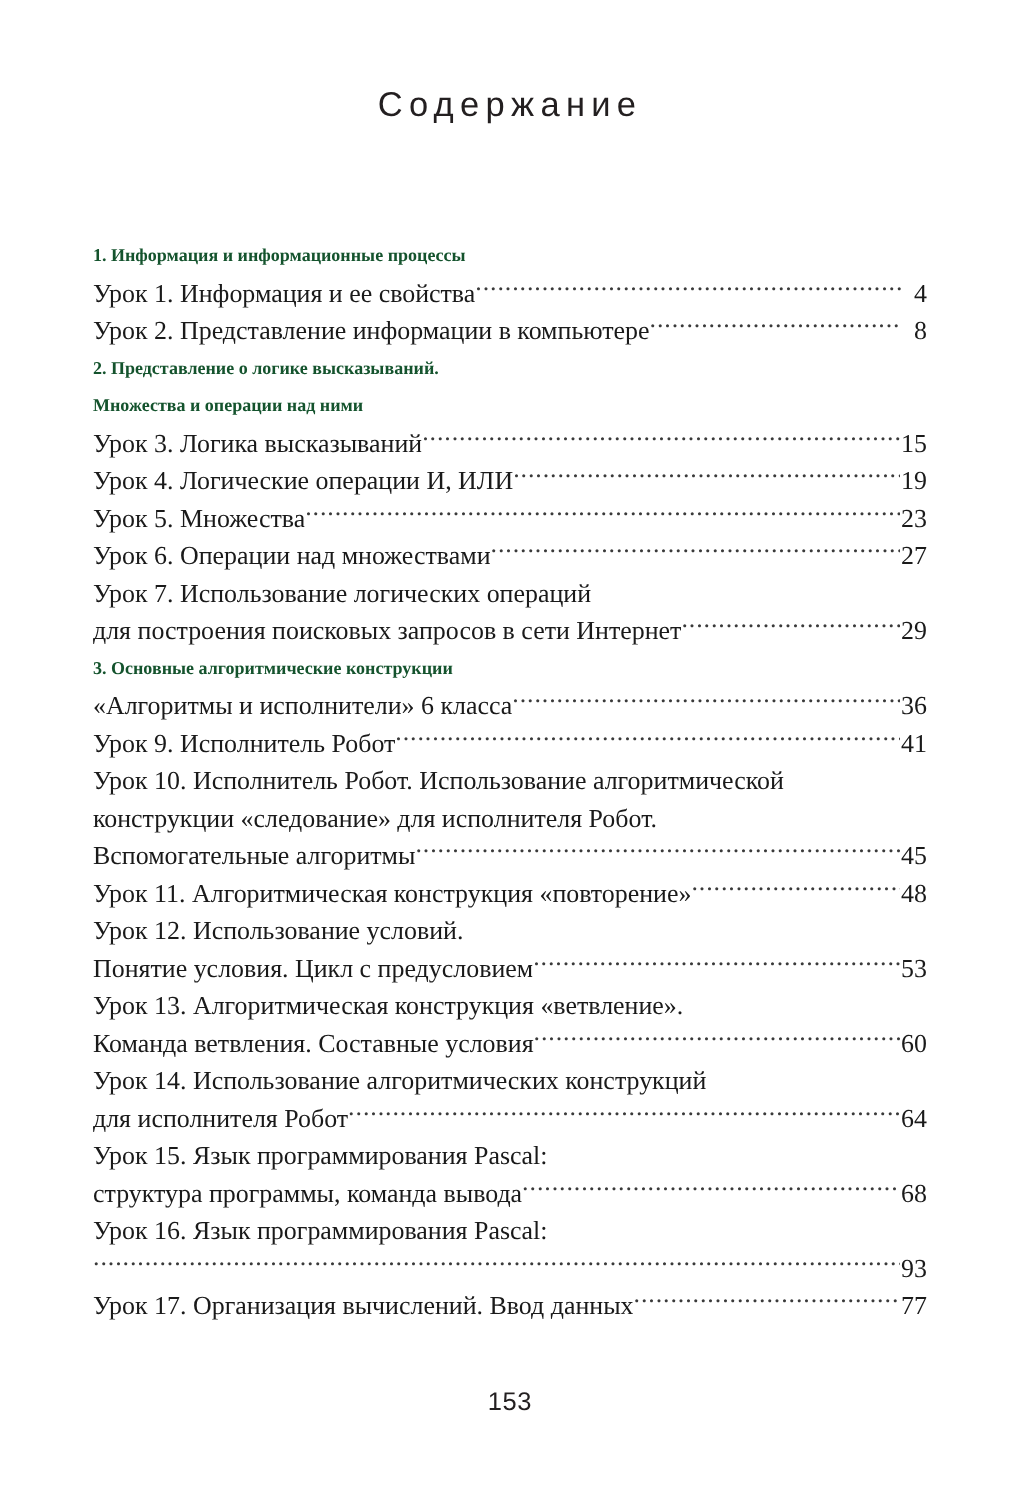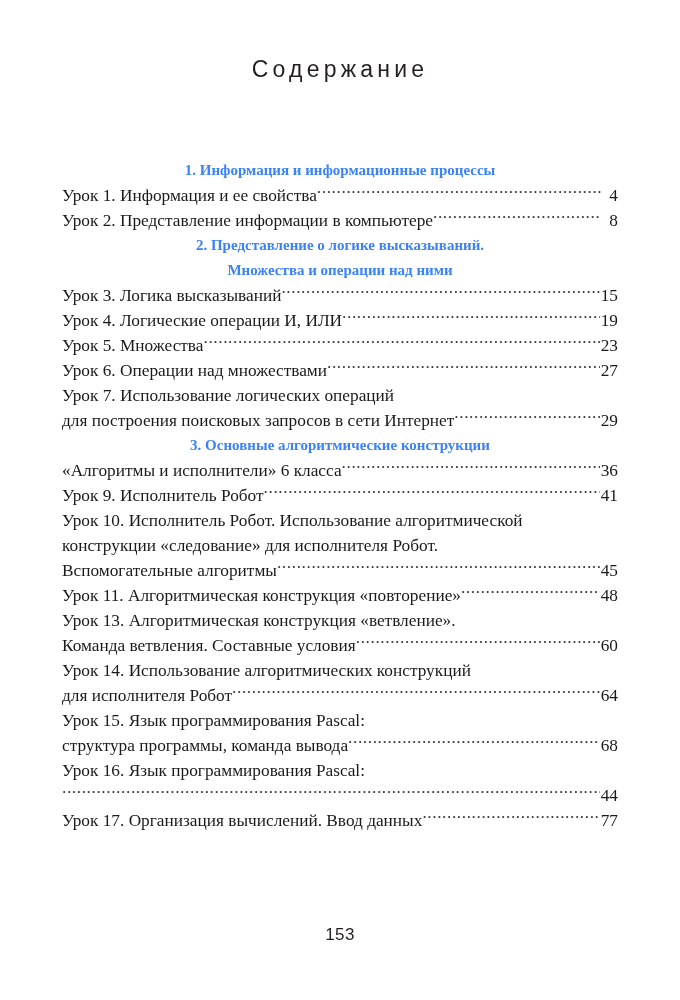--- a/index.html
+++ b/index.html
@@ -95,25 +95,24 @@
   }
 
   
   .entry-line.plain {
     display: block;
   }
 
   
   .toc-section {
     font-weight: bold;
-    font-size: 15px;
+    font-size: 12px;
     line-height: 25px;
-    text-align: center;
     width: 100%;
-    color: #3b82f6;
+    color: #14532d;
   }
   .toc-section .sec-line {
     display: block;
     white-space: nowrap;
   }
 
   
   .folio {
     position: absolute;
     top: 925px;
@@ -218,20 +217,28 @@
         </div>
       </div>
       <div class="toc-entry">
         <div class="entry-line">
           <span class="entry-text">Урок 11. Алгоритмическая конструкция «повторение»</span>
           <span class="leader"></span>
           <span class="entry-page">48</span>
         </div>
       </div>
       <div class="toc-entry">
+        <div class="entry-line plain"><span class="entry-text">Урок 12. Использование условий.</span></div>
+        <div class="entry-line">
+          <span class="entry-text">Понятие условия. Цикл с предусловием</span>
+          <span class="leader"></span>
+          <span class="entry-page">53</span>
+        </div>
+      </div>
+      <div class="toc-entry">
         <div class="entry-line plain"><span class="entry-text">Урок 13. Алгоритмическая конструкция «ветвление».</span></div>
         <div class="entry-line">
           <span class="entry-text">Команда ветвления. Составные условия</span>
           <span class="leader"></span>
           <span class="entry-page">60</span>
         </div>
       </div>
       <div class="toc-entry">
         <div class="entry-line plain"><span class="entry-text">Урок 14. Использование алгоритмических конструкций</span></div>
         <div class="entry-line">
@@ -245,21 +252,21 @@
         <div class="entry-line">
           <span class="entry-text">структура программы, команда вывода</span>
           <span class="leader"></span>
           <span class="entry-page">68</span>
         </div>
       </div>
       <div class="toc-entry">
         <div class="entry-line plain"><span class="entry-text">Урок 16. Язык программирования Pascal:</span></div>
         <div class="entry-line">
           <span class="leader"></span>
-          <span class="entry-page">44</span>
+          <span class="entry-page">93</span>
         </div>
       </div>
       <div class="toc-entry">
         <div class="entry-line">
           <span class="entry-text">Урок 17. Организация вычислений. Ввод данных</span>
           <span class="leader"></span>
           <span class="entry-page">77</span>
         </div>
       </div>
     </div>

